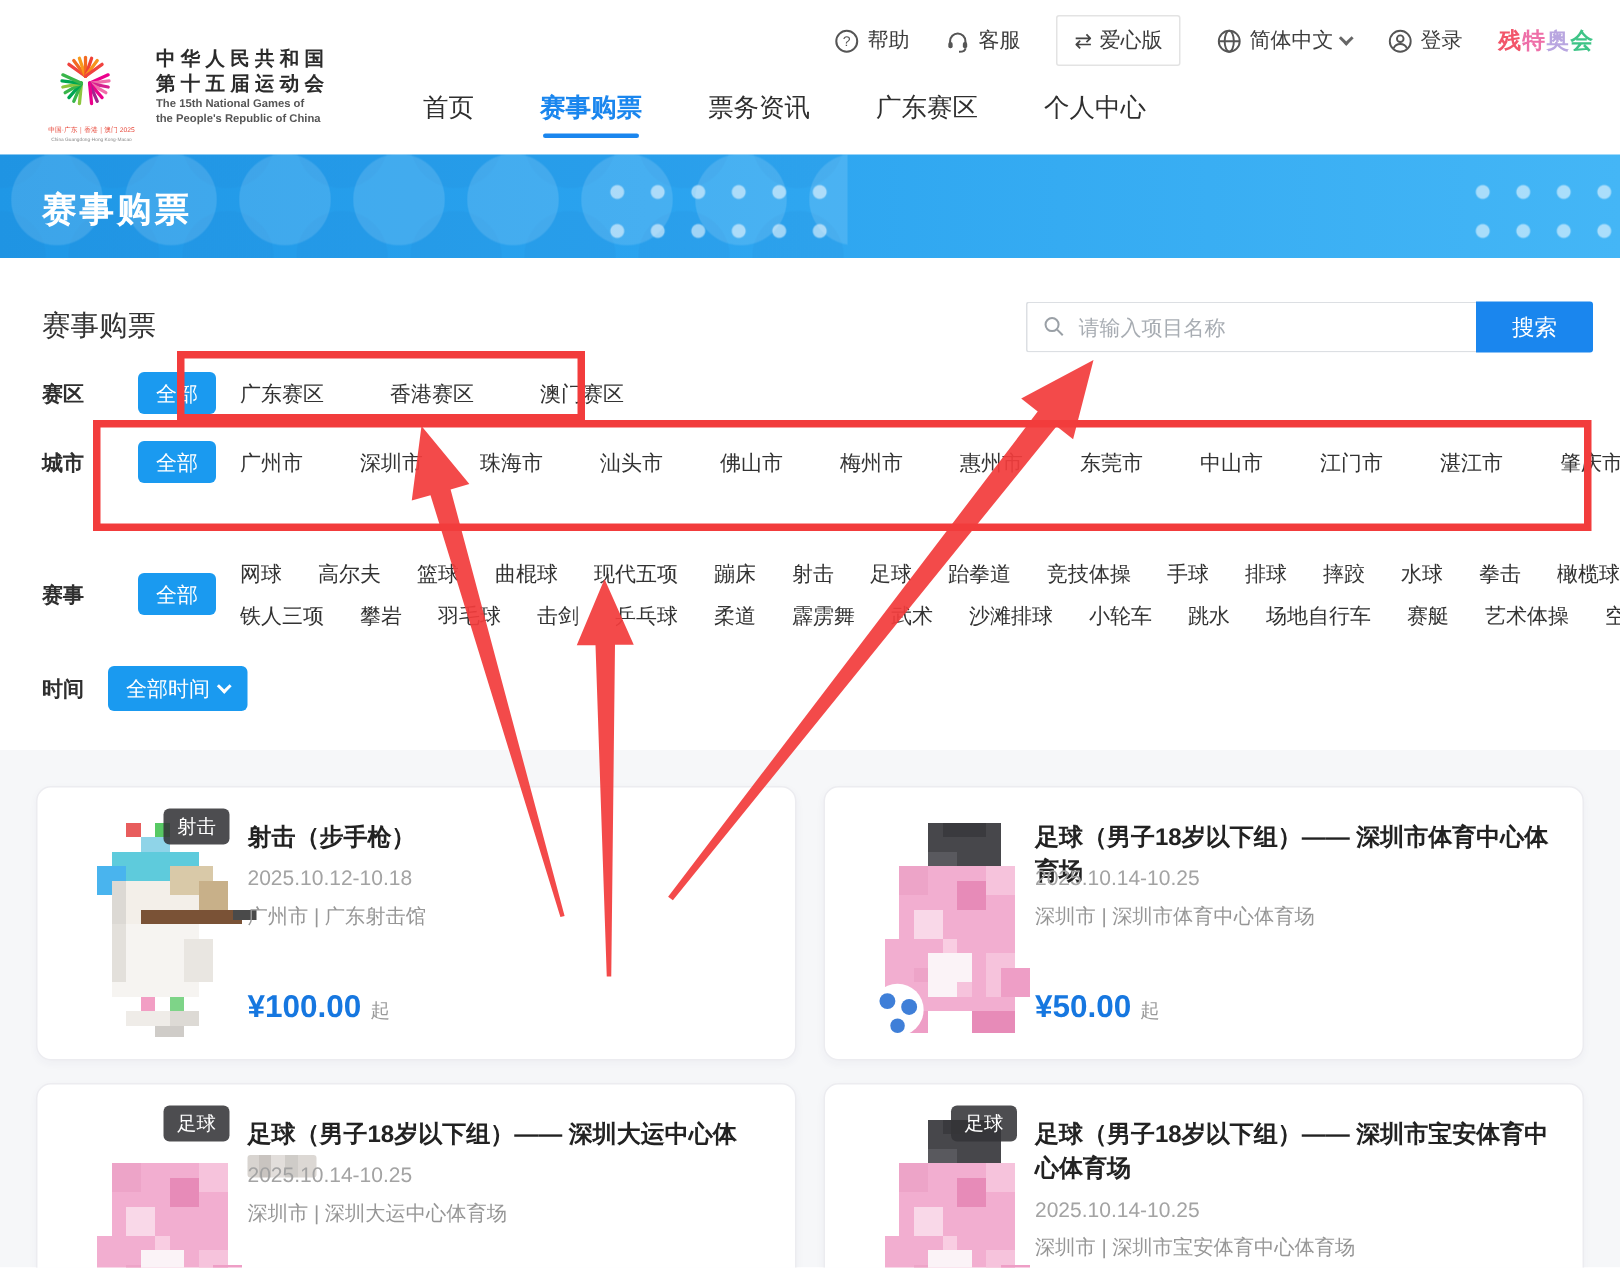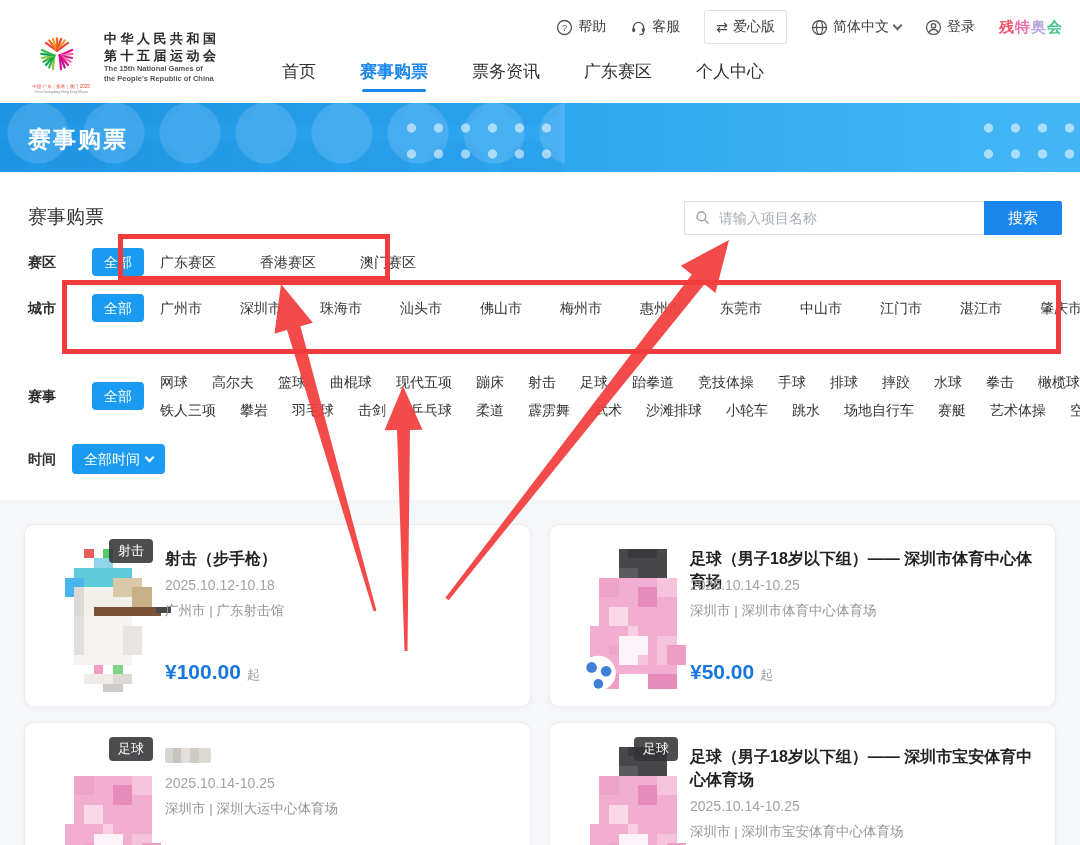--- a/index.html
+++ b/index.html
@@ -408,21 +408,21 @@
   </div>
 
   <div class="card c3">
     <span class="badge">足球</span>
     <div class="card-img">
       <svg viewBox="0 0 12 15">
           <use href="#pink-mascot"></use>
         </svg>
     </div>
     <div class="card-title">
-      <span class="blur-bit"></span>
+      <span>足球（男子18岁以下组）—— 深圳大运中心体</span><span class="blur-bit"></span>
     </div>
     <div class="card-date">2025.10.14-10.25</div>
     <div class="card-loc">深圳市 | 深圳大运中心体育场</div>
   </div>
 
   <div class="card c4">
     <span class="badge">足球</span>
     <div class="card-img">
       <svg viewBox="0 0 12 15">
           <use href="#dark-patch"></use>

